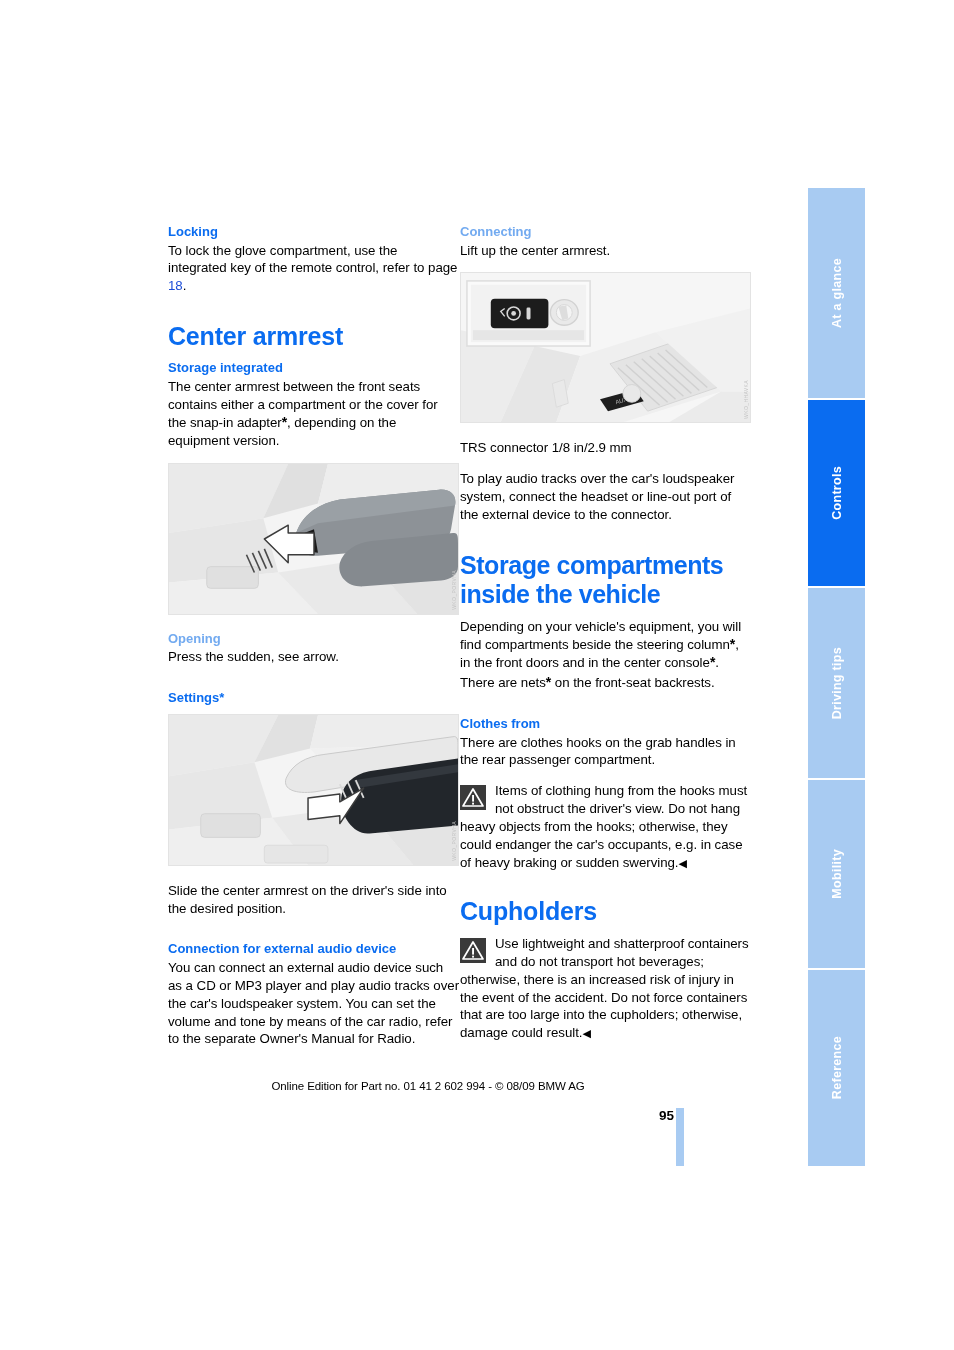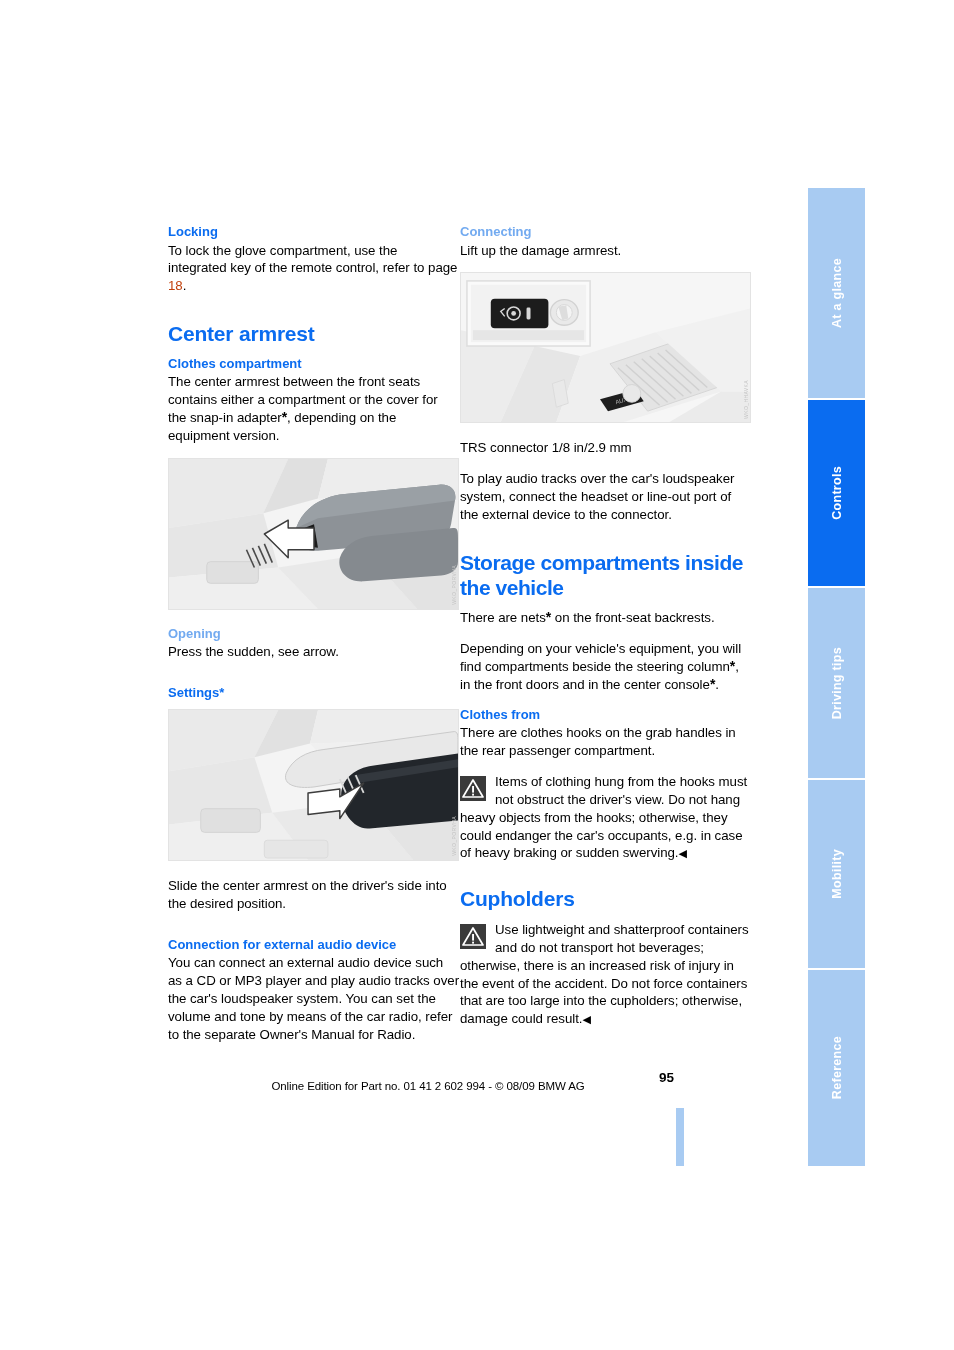--- a/index.html
+++ b/index.html
@@ -64,21 +64,21 @@
   .col {
     position: absolute;
     top: 224px;
     width: 291px;
   }
   .col-left  { left: 168px; }
   .col-right { left: 460px; }
 
   h1.sec {
     color: #0a6cf0;
-    font-size: 21px;
+    font-size: 25px;
     font-weight: bold;
     line-height: 1.17;
     margin: 0 0 9px 0;
     letter-spacing: -0.2px;
   }
   h1.sec.tight { letter-spacing: -0.45px; }
 
   h2.sub {
     color: #0a6cf0;
     font-size: 13px;
@@ -92,21 +92,21 @@
     font-size: 13.3px;
     line-height: 1.345;
     margin: 0 0 2px 0;
     letter-spacing: -0.05px;
   }
   p.body.gap { margin-bottom: 13px; }
   .spacer-lg { height: 25px; }
   .spacer-md { height: 16px; }
   .spacer-sm { height: 11px; }
 
-  .pagelink { color: #c2410c; }
+  .pagelink { color: #1d4ed8; }
   .ast { font-weight: bold; font-size: 14px; line-height: 0; }
 
   
   .warn { position: relative; }
   .warn-icon {
     float: left;
     width: 26px;
     height: 25px;
     margin: 3px 9px 0 0;
     background: #3a3a3a;
@@ -149,21 +149,21 @@
     left: 168px;
     top: 1080px;
     width: 520px;
     text-align: center;
     font-size: 11.5px;
     letter-spacing: -0.1px;
   }
   .page-number {
     position: absolute;
     left: 630px;
-    top: 1070px;
+    top: 1108px;
     width: 44px;
     text-align: right;
     font-size: 13.5px;
     font-weight: bold;
   }
   .page-marker {
     position: absolute;
     left: 676px;
     top: 1108px;
     width: 8px;
@@ -196,21 +196,21 @@
 
   <div class="col col-left">
 
     <h2 class="sub">Locking</h2>
     <p class="body"><span>To lock the glove compartment, use the integrated key of the remote control, refer to page </span><span class="pagelink">18</span><span>.</span></p>
 
     <div class="spacer-lg"></div>
 
     <h1 class="sec">Center armrest</h1>
 
-    <h2 class="sub">Clothes compartment</h2>
+    <h2 class="sub">Storage integrated</h2>
     <p class="body gap"><span>The center armrest between the front seats contains either a compartment or the cover for the snap-in adapter</span><span class="ast">*</span><span>, depending on the equipment version.</span></p>
 
     <div class="fig" style="height:152px;">
       <svg viewBox="0 0 291 152" preserveAspectRatio="none">
         <rect x="0" y="0" width="291" height="152" fill="#f4f4f4"></rect>
         <path d="M0 0 L120 0 L95 55 L0 70 Z" fill="#eaeaea"></path>
         <path d="M120 0 L160 0 L150 40 L95 55 Z" fill="#e0e0e0"></path>
         <path d="M160 0 L291 0 L291 42 L150 40 Z" fill="#ededed"></path>
         <path d="M0 70 L95 55 L110 110 L0 120 Z" fill="#e6e6e6"></path>
         <path d="M0 120 L110 110 L150 152 L0 152 Z" fill="#efefef"></path>
@@ -284,21 +284,21 @@
 
     <div class="spacer-sm"></div>
 
     <h2 class="sub">Connection for external audio device</h2>
     <p class="body">You can connect an external audio device such as a CD or MP3 player and play audio tracks over the car's loudspeaker system. You can set the volume and tone by means of the car radio, refer to the separate Owner's Manual for Radio.</p>
   </div>
 
   <div class="col col-right">
 
     <h2 class="sub soft">Connecting</h2>
-    <p class="body gap">Lift up the damage armrest.</p>
+    <p class="body gap">Lift up the center armrest.</p>
 
     <div class="fig" style="height:151px; margin-top:6px;">
       <svg viewBox="0 0 291 151" preserveAspectRatio="none">
         <rect x="0" y="0" width="291" height="151" fill="#f6f6f6"></rect>
 
         <path d="M0 58 L74 74 L40 151 L0 151 Z" fill="#ececec"></path>
         <path d="M74 74 L120 84 L96 151 L40 151 Z" fill="#e6e6e6"></path>
 
         <path d="M120 84 L196 60 L262 120 L164 151 L96 151 Z" fill="#efefef"></path>
 
@@ -343,22 +343,22 @@
     </div>
 
     <div class="spacer-md"></div>
 
     <p class="body gap">TRS connector 1/8 in/2.9 mm</p>
     <p class="body">To play audio tracks over the car's loudspeaker system, connect the headset or line-out port of the external device to the connector.</p>
 
     <div class="spacer-lg"></div>
 
     <h1 class="sec tight">Storage compartments inside the vehicle</h1>
+    <p class="body"><span>Depending on your vehicle's equipment, you will find compartments beside the steering column</span><span class="ast">*</span><span>, in the front doors and in the center console</span><span class="ast">*</span><span>.</span></p>
     <p class="body gap"><span>There are nets</span><span class="ast">*</span><span> on the front-seat backrests.</span></p>
-    <p class="body"><span>Depending on your vehicle's equipment, you will find compartments beside the steering column</span><span class="ast">*</span><span>, in the front doors and in the center console</span><span class="ast">*</span><span>.</span></p>
 
     <div class="spacer-sm"></div>
 
     <h2 class="sub">Clothes from</h2>
     <p class="body gap">There are clothes hooks on the grab handles in the rear passenger compartment.</p>
 
     <div class="warn">
       <span class="warn-icon">
         <svg width="26" height="25" viewBox="0 0 26 25">
           <rect x="0" y="0" width="26" height="25" fill="#3a3a3a"></rect>

